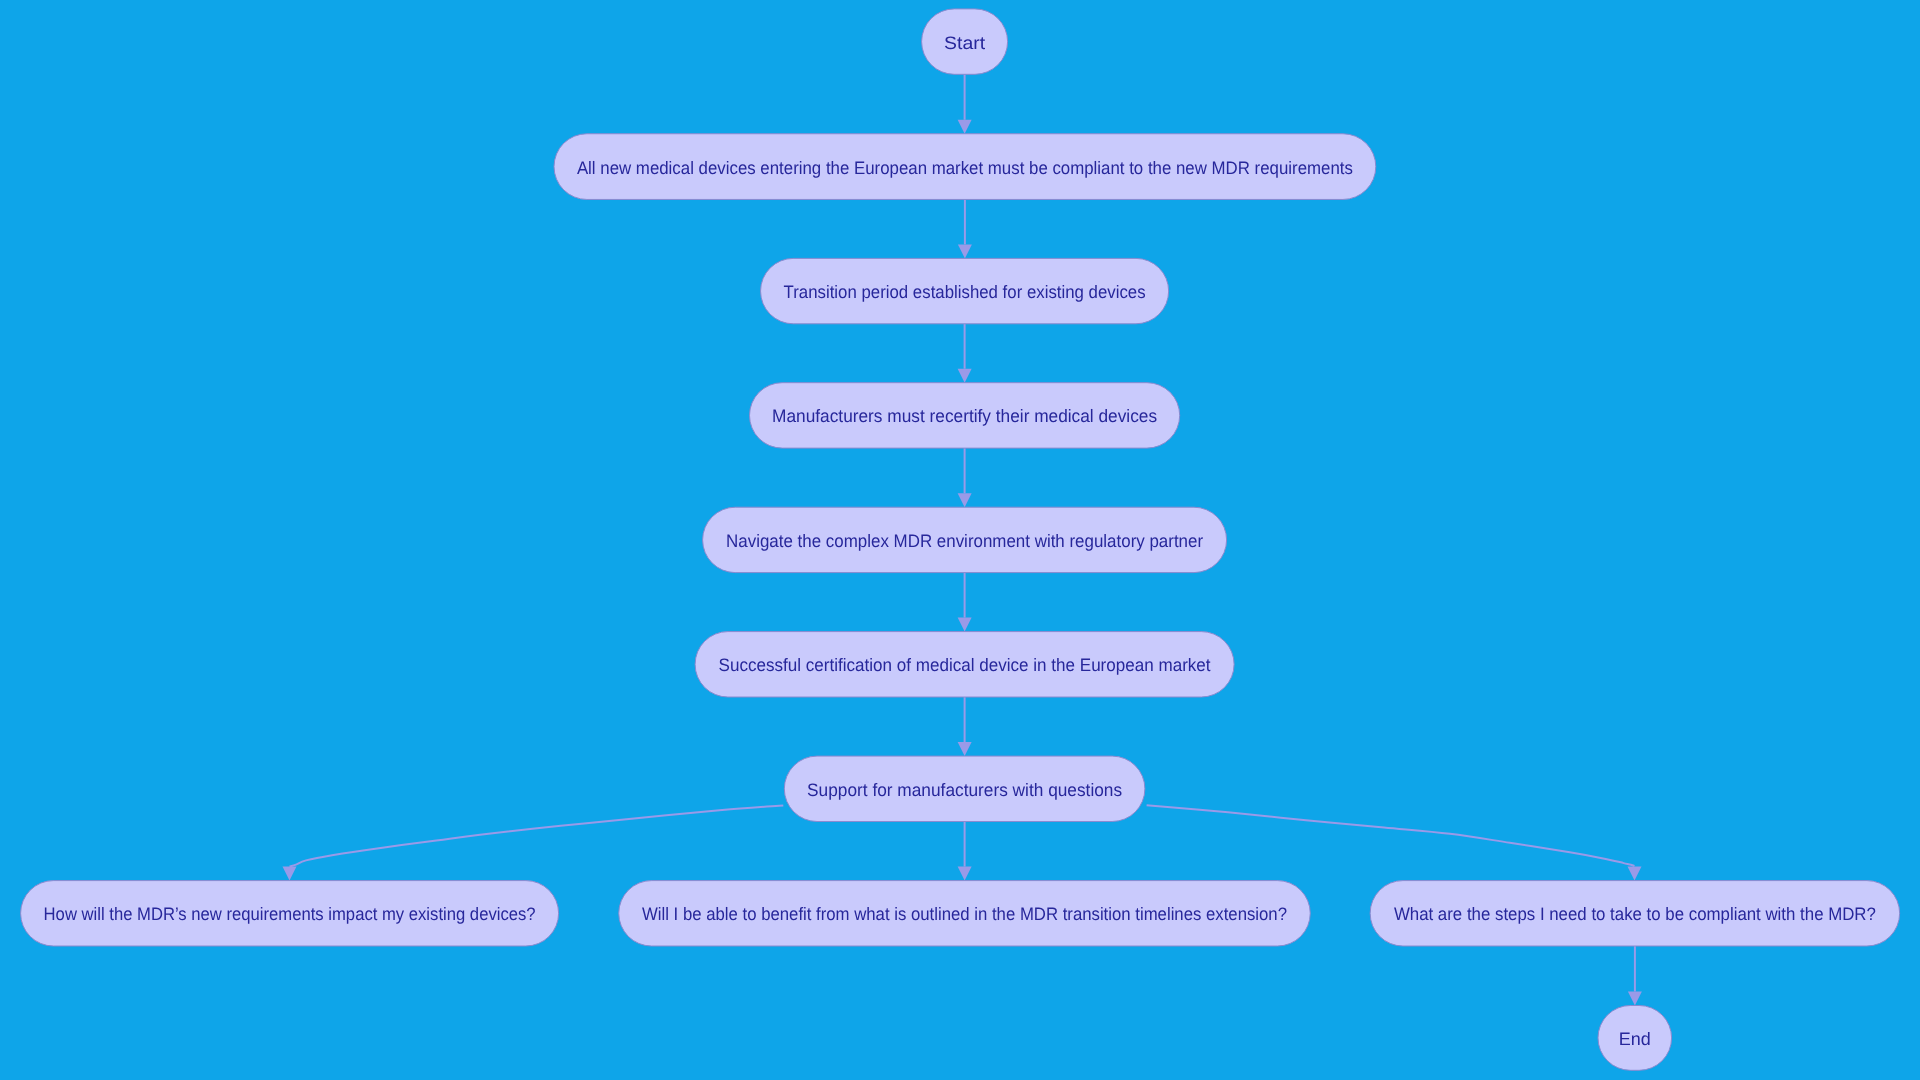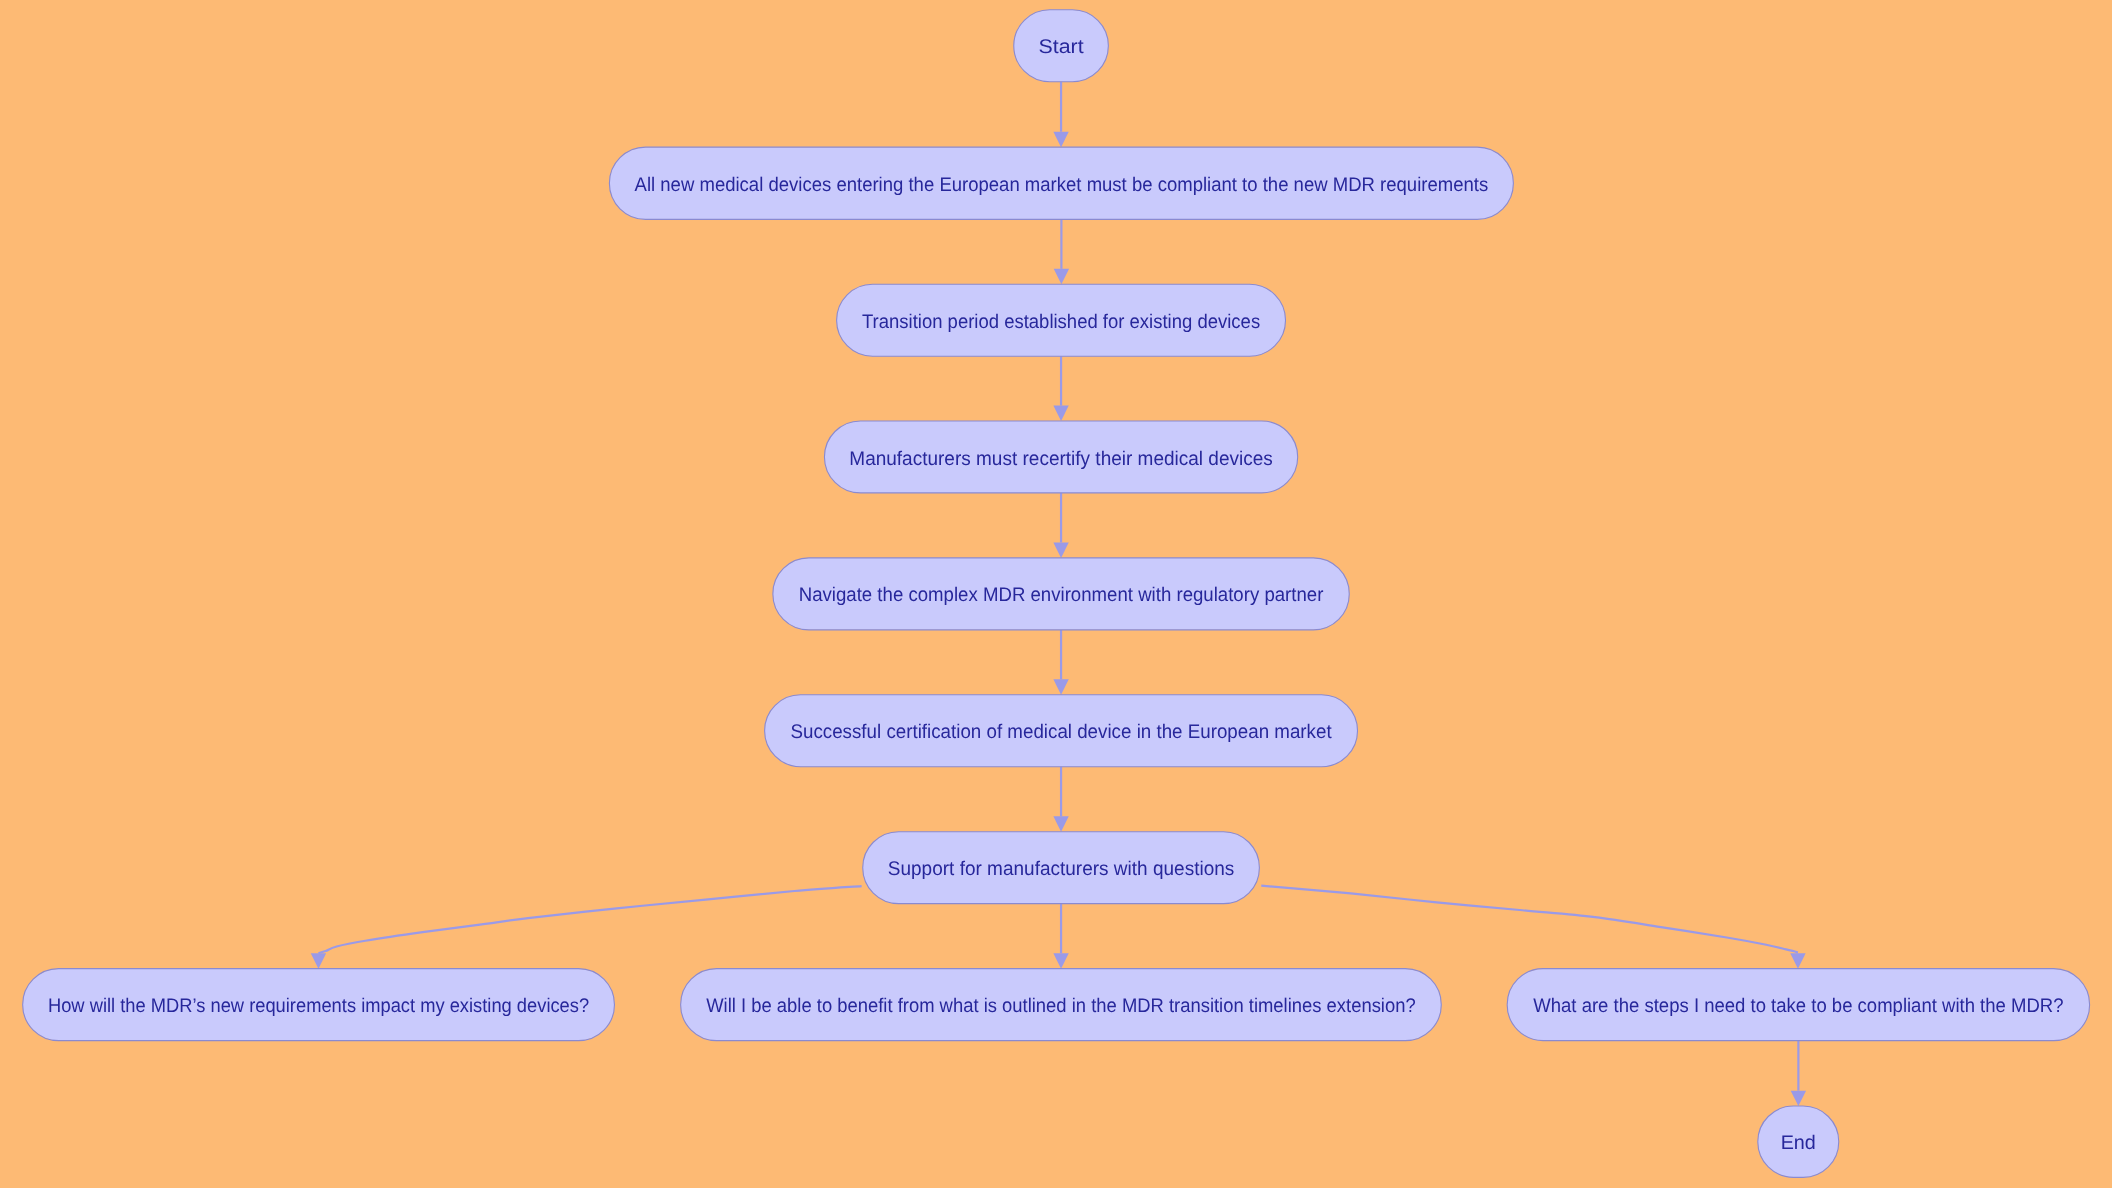--- a/index.html
+++ b/index.html
@@ -47,21 +47,21 @@
     text-anchor: middle;
     -webkit-font-smoothing: antialiased;
     text-rendering: geometricPrecision;
     filter: opacity(100%);
     white-space: pre;
   }
 </style>
 </head>
 <body>
 
-<div id="canvas" style="background: #fdba74;">
+<div id="canvas" style="background: #0ea5e9;">
   <svg class="flow" viewBox="0 0 1920 1080" preserveAspectRatio="xMidYMid meet">
 
     <g id="edge-layer">
       <g>
         <path class="edge-path" stroke="#9a9ae8" d="M 964.6 74.30000000000001 L 964.6 119.75"></path>
         <path class="arrow-head" fill="#9a9ae8" d="M 957.6 119.75 L 971.6 119.75 L 964.6 133.75 Z"></path>
       </g>
       <g>
         <path class="edge-path" stroke="#9a9ae8" d="M 964.9 199.45 L 964.9 244.40000000000003"></path>
         <path class="arrow-head" fill="#9a9ae8" d="M 957.9 244.40000000000003 L 971.9 244.40000000000003 L 964.9 258.40000000000003 Z"></path>

